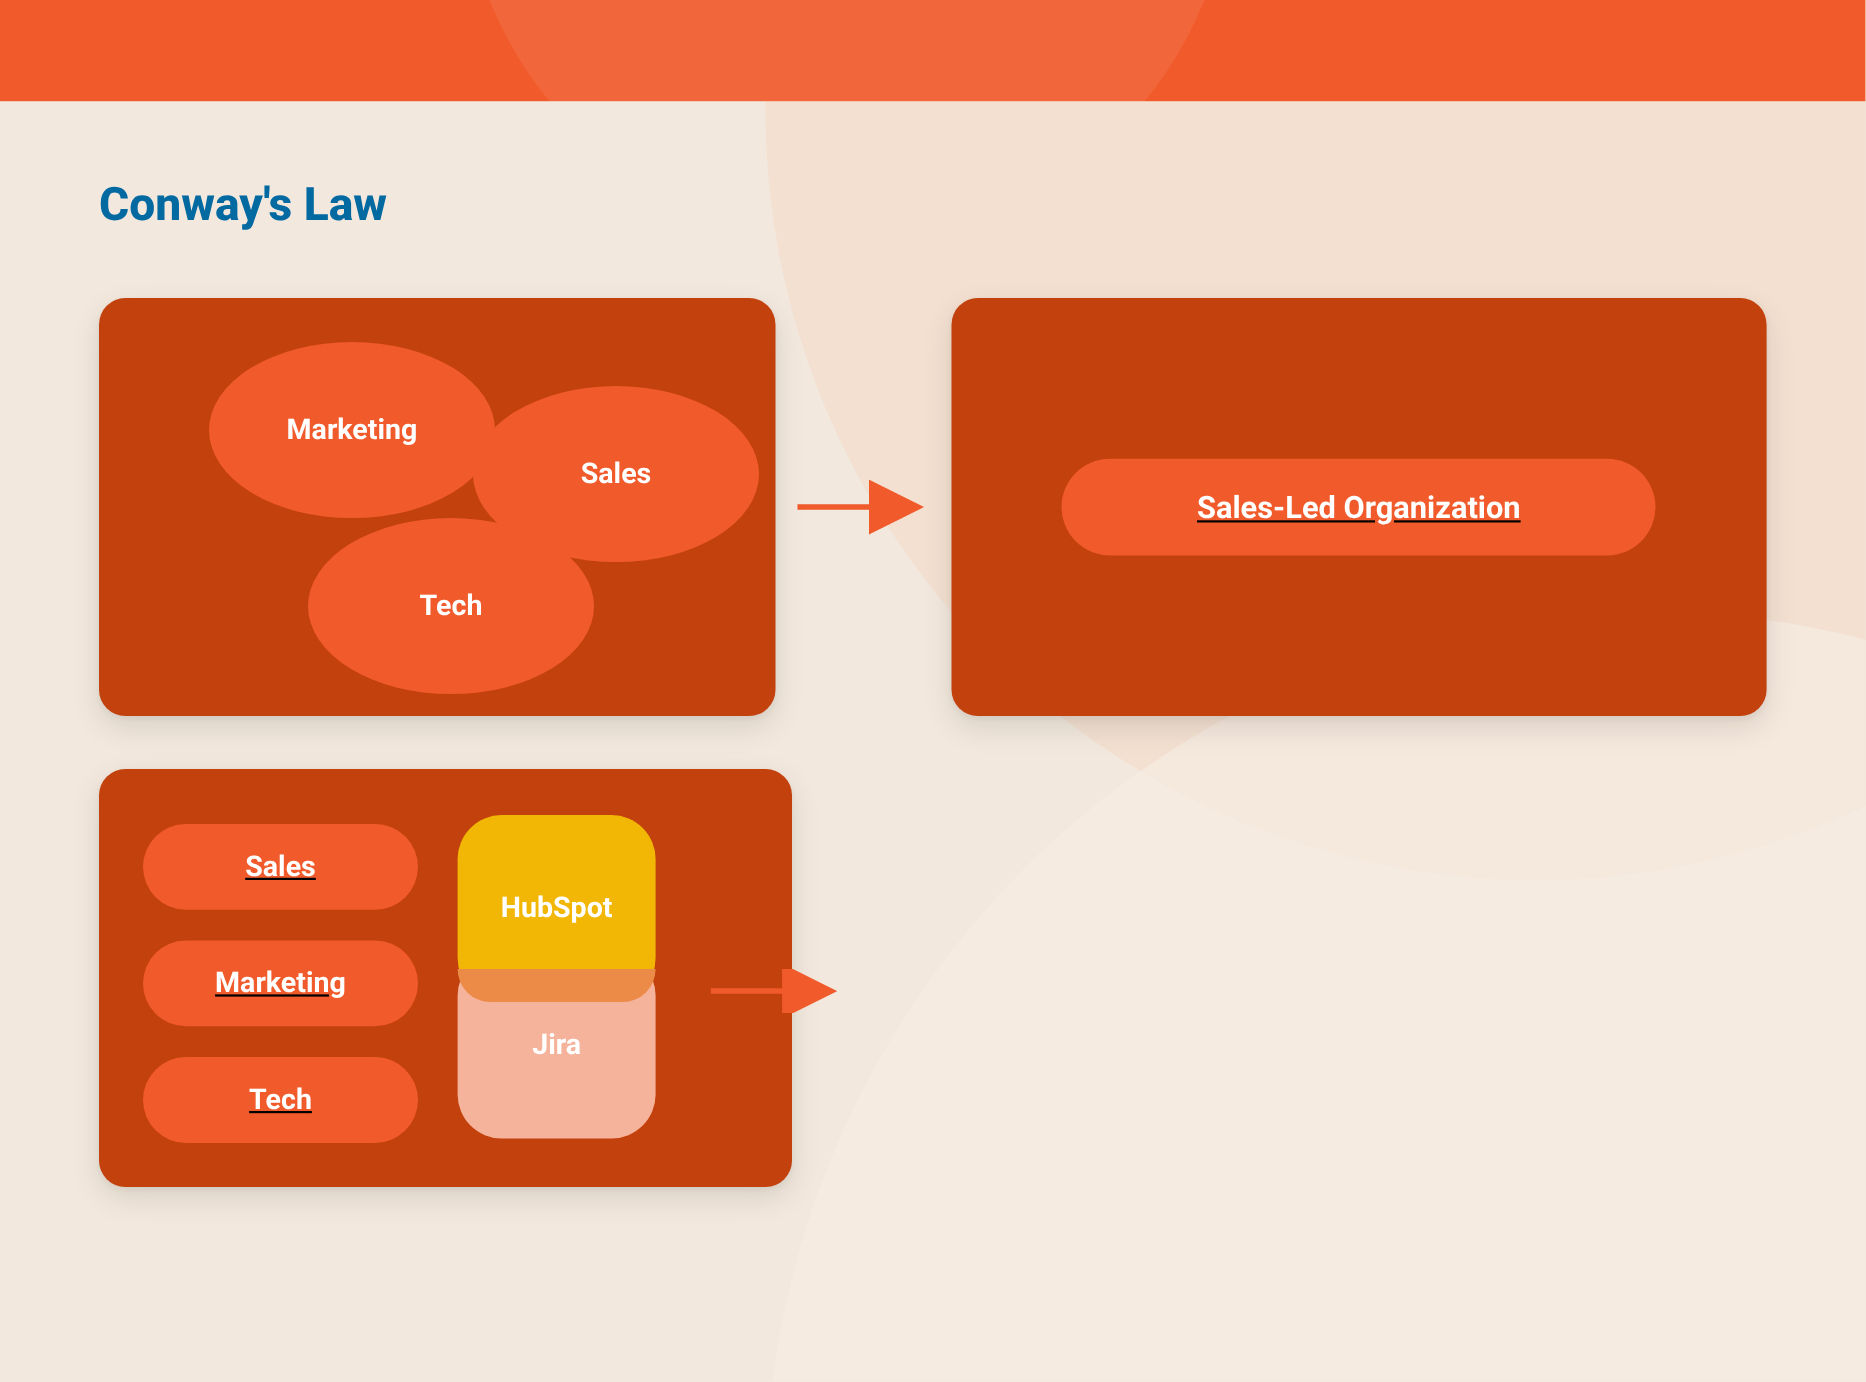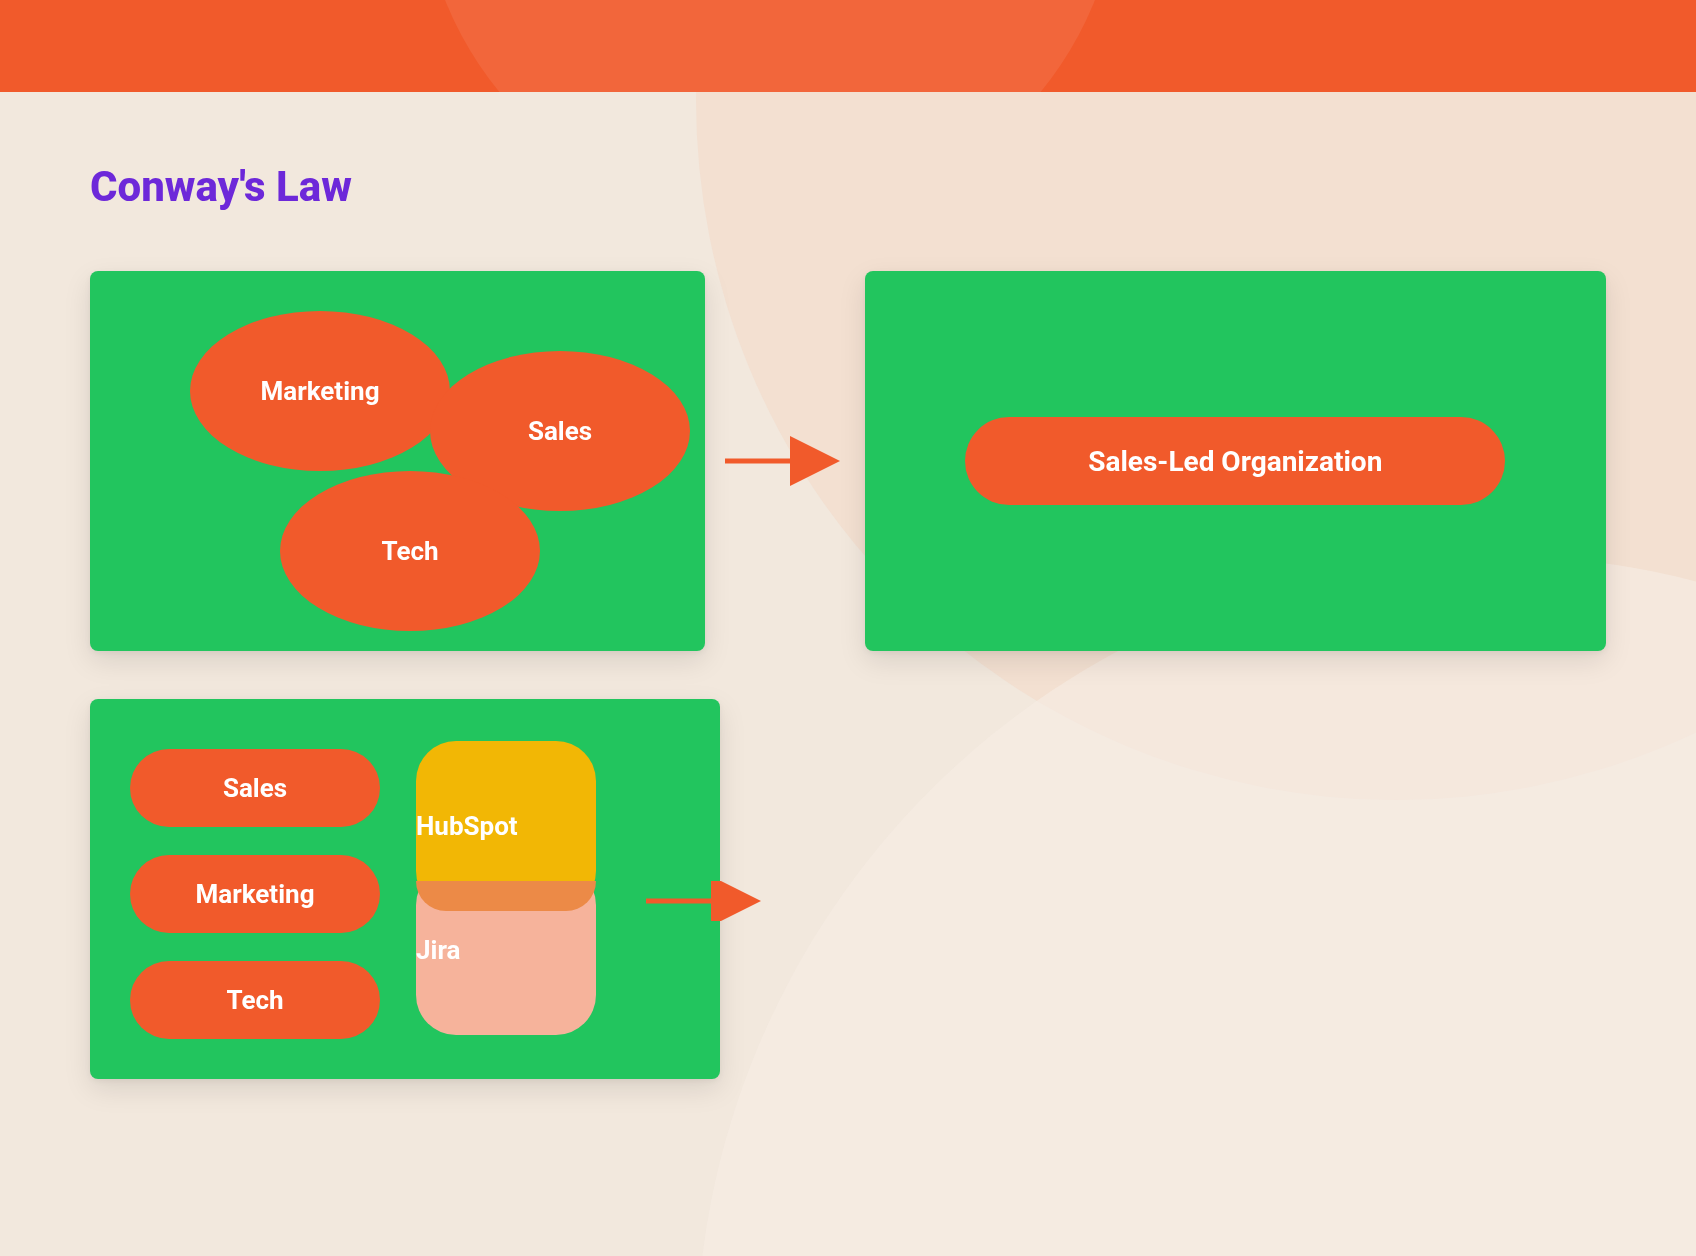--- a/index.html
+++ b/index.html
@@ -64,41 +64,42 @@
     left: 0;
     right: 0;
     bottom: 0;
     z-index: 1;
     padding: 70px 90px 0 90px;
   }
 
   .title {
     font-size: 42px;
     font-weight: 800;
-    color: #6d28d9;
+    color: #0369a1;
     margin-bottom: 60px;
   }
 
   .rows {
     display: flex;
     flex-direction: column;
     gap: 48px;
   }
 
   .diagram-row {
     display: flex;
     align-items: center;
     gap: 32px;
   }
 
   .card {
-    background: #22c55e;
-    border-radius: 8px;
+    background: #c2410c;
+    border-radius: 24px;
     box-shadow: 0 10px 28px rgba(0,0,0,0.10), 0 2px 6px rgba(0,0,0,0.05);
     position: relative;
+    text-decoration: underline;
   }
 
   
   .card-left-1 {
     width: 630px;
     height: 380px;
   }
   .card-left-2 {
     width: 630px;
     height: 380px;
@@ -185,20 +186,21 @@
     height: 300px;
     margin-top: 2px;
   }
   .tool-block {
     position: absolute;
     width: 180px;
     height: 170px;
     border-radius: 40px;
     display: flex;
     align-items: center;
+    justify-content: center;
     color: #fff;
     font-weight: 700;
     font-size: 26px;
   }
   .tool-hubspot {
     top: 0;
     left: 0;
     background: #f2b705;
     z-index: 2;
   }

